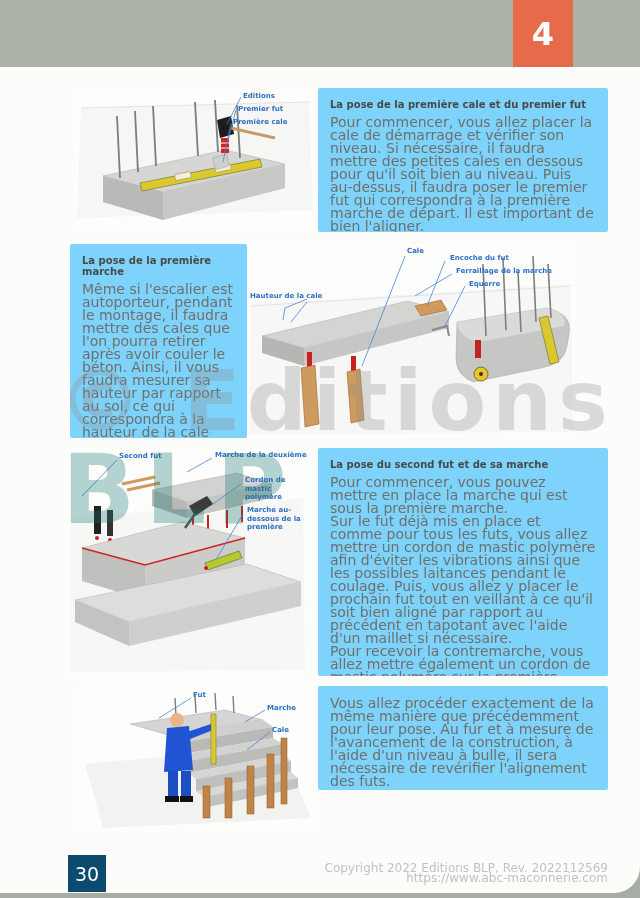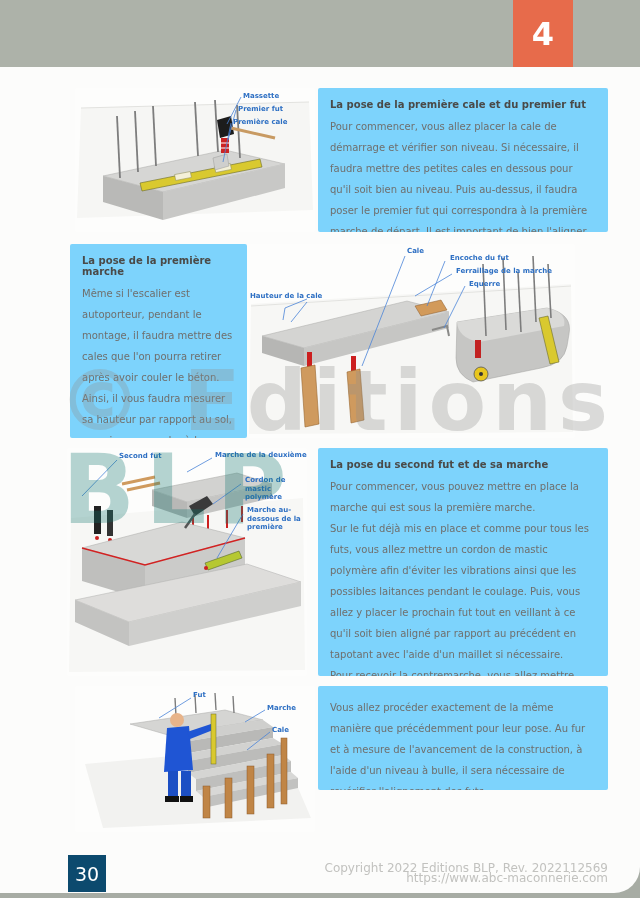--- a/index.html
+++ b/index.html
@@ -8,21 +8,21 @@
         border-bottom-right-radius:26px;}
   
   .header-bar{position:absolute;left:0;top:0;width:640px;height:67px;background:#adb2a9;}
   .page-title{position:absolute;left:65px;top:33px;font-size:13.5px;font-weight:bold;color:#d95f3b;}
   .chapter-tab{position:absolute;left:513px;top:0;width:60px;height:67px;background:#e76b4b;
         display:flex;align-items:center;justify-content:center;}
   .chapter-tab span{color:#ffffff;font-weight:bold;font-size:32px;}
   
   .panel{position:absolute;background:#7dd3fc;border-radius:2px;box-sizing:border-box;padding:11px 12px;overflow:hidden;}
   .panel h2{margin:0 0 6px 0;font-size:10px;font-weight:bold;color:#4a4a48;}
-  .panel p{margin:0;font-size:10px;line-height:21px;color:#6f6f6d;white-space:pre-line;}
+  .panel p{margin:0;font-size:14px;line-height:13px;color:#6f6f6d;white-space:pre-line;}
   .illu{position:absolute;background:#fdfdfc;border-radius:2px;overflow:hidden;}
   .illu svg{position:absolute;left:0;top:0;}
   .callout{position:absolute;font-size:7px;font-weight:bold;color:#2d6fc3;line-height:8.5px;white-space:nowrap;}
   .callout.wrap{white-space:normal;}
   
   .watermark{position:absolute;left:0;top:0;width:640px;height:893px;pointer-events:none;z-index:50;border-radius:20px;}
   .wm1{position:absolute;left:58px;top:352px;font-size:84px;font-weight:bold;color:#8f8f8d;opacity:0.30;letter-spacing:6px;}
   .wm2{position:absolute;left:62px;top:434px;font-size:96px;font-weight:bold;color:#0f766e;opacity:0.30;letter-spacing:10px;}
   
   .pagenum{position:absolute;left:68px;top:855px;width:38px;height:37px;background:#0c4a6e;
@@ -69,21 +69,21 @@
       <line x1="146" y1="60" x2="154" y2="60" stroke="#fff" stroke-width="1"></line>
 
       <polygon points="138,70 152,66 154,78 140,82" fill="#cfcfcd" stroke="#9a9a98" stroke-width="0.5"></polygon>
 
       <g stroke="#4a84d8" stroke-width="0.8" fill="none">
         <polyline points="166,9 152,36"></polyline>
           <polyline points="161,22 153,52"></polyline>
           <polyline points="156,35 148,74"></polyline>
       </g>
     </svg>
-    <span class="callout" style="left:168px;top:4px;">Massette</span>
+    <span class="callout" style="left:168px;top:4px;">Editions</span>
     <span class="callout" style="left:163px;top:17px;">Premier fut</span>
     <span class="callout" style="left:158px;top:30px;">Première cale</span>
   </div>
   <div class="panel" style="left:318px;top:88px;width:290px;height:144px;">
     <h2>La pose de la première cale et du premier fut</h2>
     <p>Pour commencer, vous allez placer la cale de démarrage et vérifier son niveau. Si nécessaire, il faudra mettre des petites cales en dessous pour qu'il soit bien au niveau. Puis au-dessus, il faudra poser le premier fut qui correspondra à la première marche de départ. Il est important de bien l'aligner.</p>
   </div>
 
   <div class="panel" style="left:70px;top:244px;width:177px;height:194px;">
     <h2>La pose de la première marche</h2>

